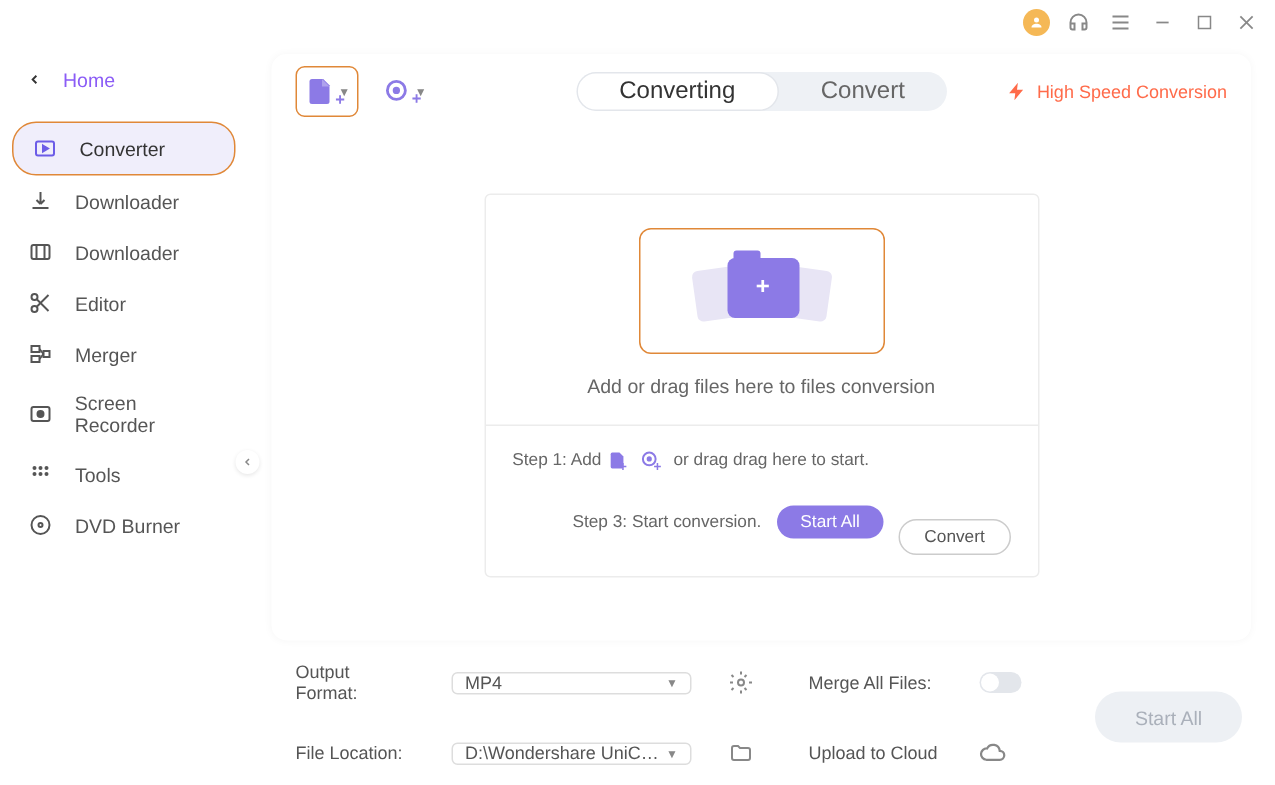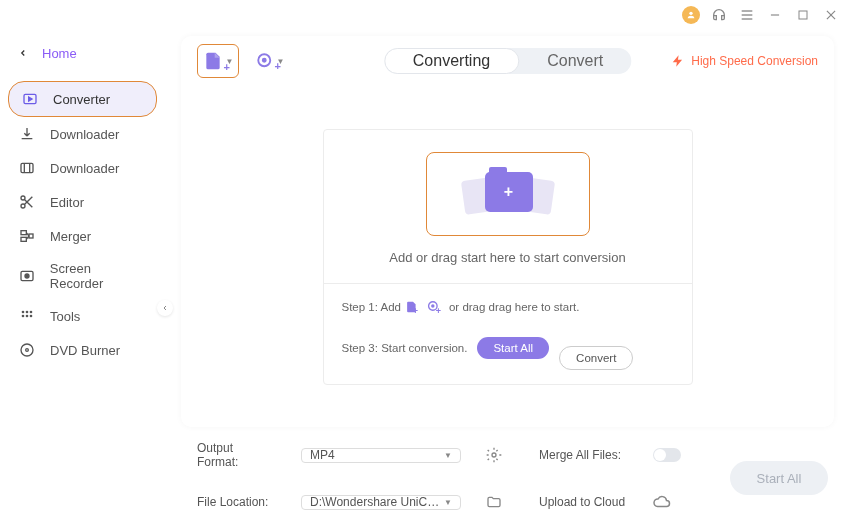--- a/index.html
+++ b/index.html
@@ -43,21 +43,21 @@
     .folder-bg { position: absolute; width: 44px; height: 34px; background: #e8e5f5; border-radius: 4px; }
     .folder-bg.b1 { left: 0; top: 14px; transform: rotate(-8deg); }
     .folder-bg.b2 { right: 0; top: 14px; transform: rotate(8deg); }
     .folder-main { position: absolute; left: 22px; top: 8px; width: 48px; height: 40px; background: #8c7ae6; border-radius: 5px; display: flex; align-items: center; justify-content: center; }
     .folder-main::before { content: ''; position: absolute; top: -5px; left: 4px; width: 18px; height: 8px; background: #8c7ae6; border-radius: 2px 2px 0 0; }
     .folder-plus { color: #fff; font-size: 16px; font-weight: bold; }
     .drop-text { color: #666; font-size: 13px; }
     
     .steps { border-top: 1px solid #ececec; padding: 14px 18px; font-size: 11.5px; color: #666; }
     .step-row { display: flex; align-items: center; gap: 4px; margin-bottom: 10px; }
-    .step-row:last-child { margin-bottom: 0; }
+    .step-row:last-child { margin-bottom: 0; justify-content: flex-end; }
     .mini-icon { width: 18px; height: 18px; display: inline-flex; align-items: center; justify-content: center; }
     .btn-primary { background: #8c7ae6; color: #fff; border: none; border-radius: 14px; padding: 5px 16px; font-size: 11.5px; cursor: pointer; }
     .btn-secondary { background: #fff; color: #555; border: 1px solid #ccc; border-radius: 14px; padding: 5px 16px; font-size: 11.5px; cursor: pointer; }
     
     .footer { padding: 14px 16px 0 16px; display: grid; grid-template-columns: 80px 160px 30px 90px 70px auto; align-items: center; row-gap: 10px; column-gap: 10px; font-size: 12px; color: #555; gap: 24px; }
     .select { border: 1px solid #ddd; border-radius: 4px; height: 15px; padding: 0 8px; display: flex; align-items: center; justify-content: space-between; cursor: pointer; font-size: 12px; color: #555; background: #fff; }
     .select-arrow { font-size: 8px; color: #888; }
     .foot-icon { width: 18px; height: 18px; color: #888; cursor: pointer; display: flex; align-items: center; justify-content: center; }
     .toggle { width: 28px; height: 14px; background: #e3e6eb; border-radius: 8px; position: relative; cursor: pointer; }
     .toggle::after { content: ''; position: absolute; left: 1px; top: 1px; width: 12px; height: 12px; background: #fff; border-radius: 50%; }
@@ -239,21 +239,21 @@
           <div class="drop-top">
             <div class="drop-frame">
               <div class="folder-stack">
                 <div class="folder-bg b1"></div>
                 <div class="folder-bg b2"></div>
                 <div class="folder-main">
                     <span class="folder-plus">+</span>
                   </div>
               </div>
             </div>
-            <div class="drop-text">Add or drag start here to start conversion</div>
+            <div class="drop-text">Add or drag files here to files conversion</div>
           </div>
           <div class="steps">
             <div class="step-row">
               <span>Step 1: Add</span>
               <span class="mini-icon">
                   <svg width="16" height="16" viewBox="0 0 24 24" fill="#8c7ae6">
                     <path d="M6 2h9l5 5v13a2 2 0 01-2 2H6a2 2 0 01-2-2V4a2 2 0 012-2z"></path>
                   </svg>
                   <span style="position:relative; left:-5px; top:4px; font-size:9px; font-weight:bold; color:#8c7ae6;">+</span>
                 </span>

